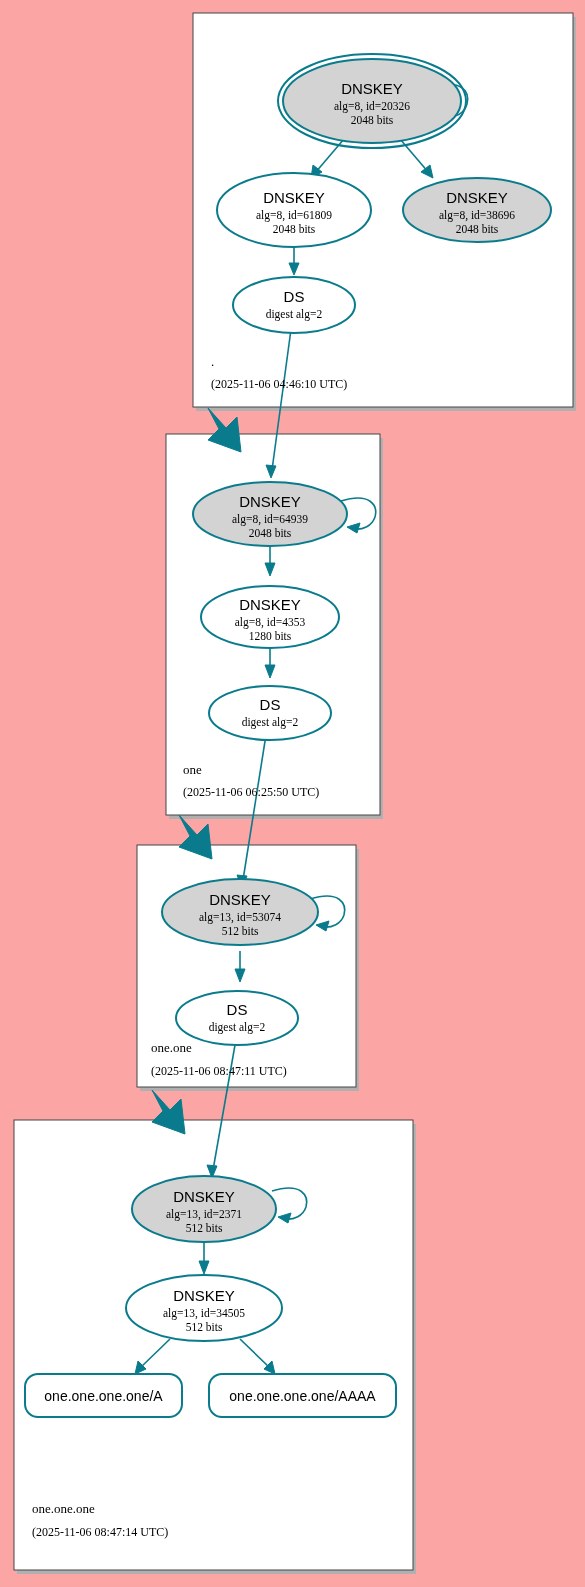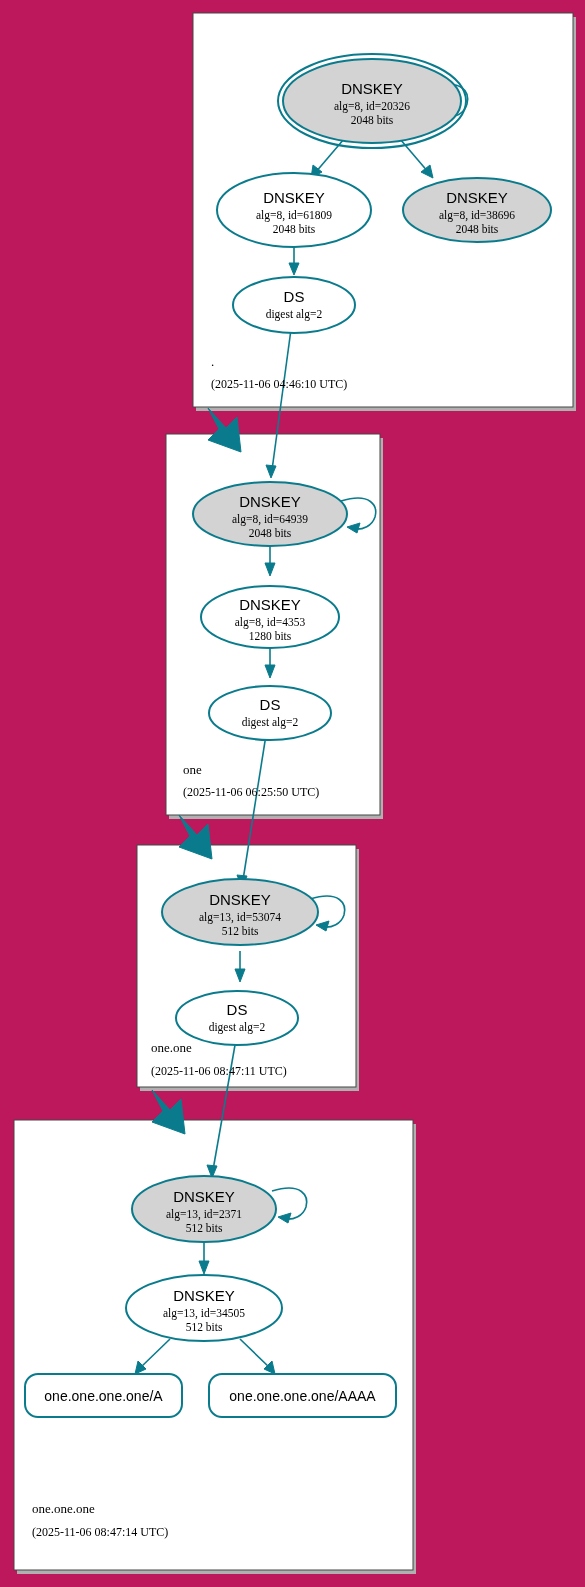--- a/index.html
+++ b/index.html
@@ -8,21 +8,21 @@
     background: #ffffff;
   }
   body {
     font-family: "Liberation Serif", "DejaVu Serif", serif;
   }
   #canvas {
     position: relative;
     width: 585px;
     height: 1587px;
     overflow: hidden;
-    background: #be185d;
+    background: #fca5a5;
   }
   #graph-svg {
     position: absolute;
     left: 0;
     top: 0;
     width: 585px;
     height: 1587px;
   }
   .cluster-rect {
     fill: #ffffff;

